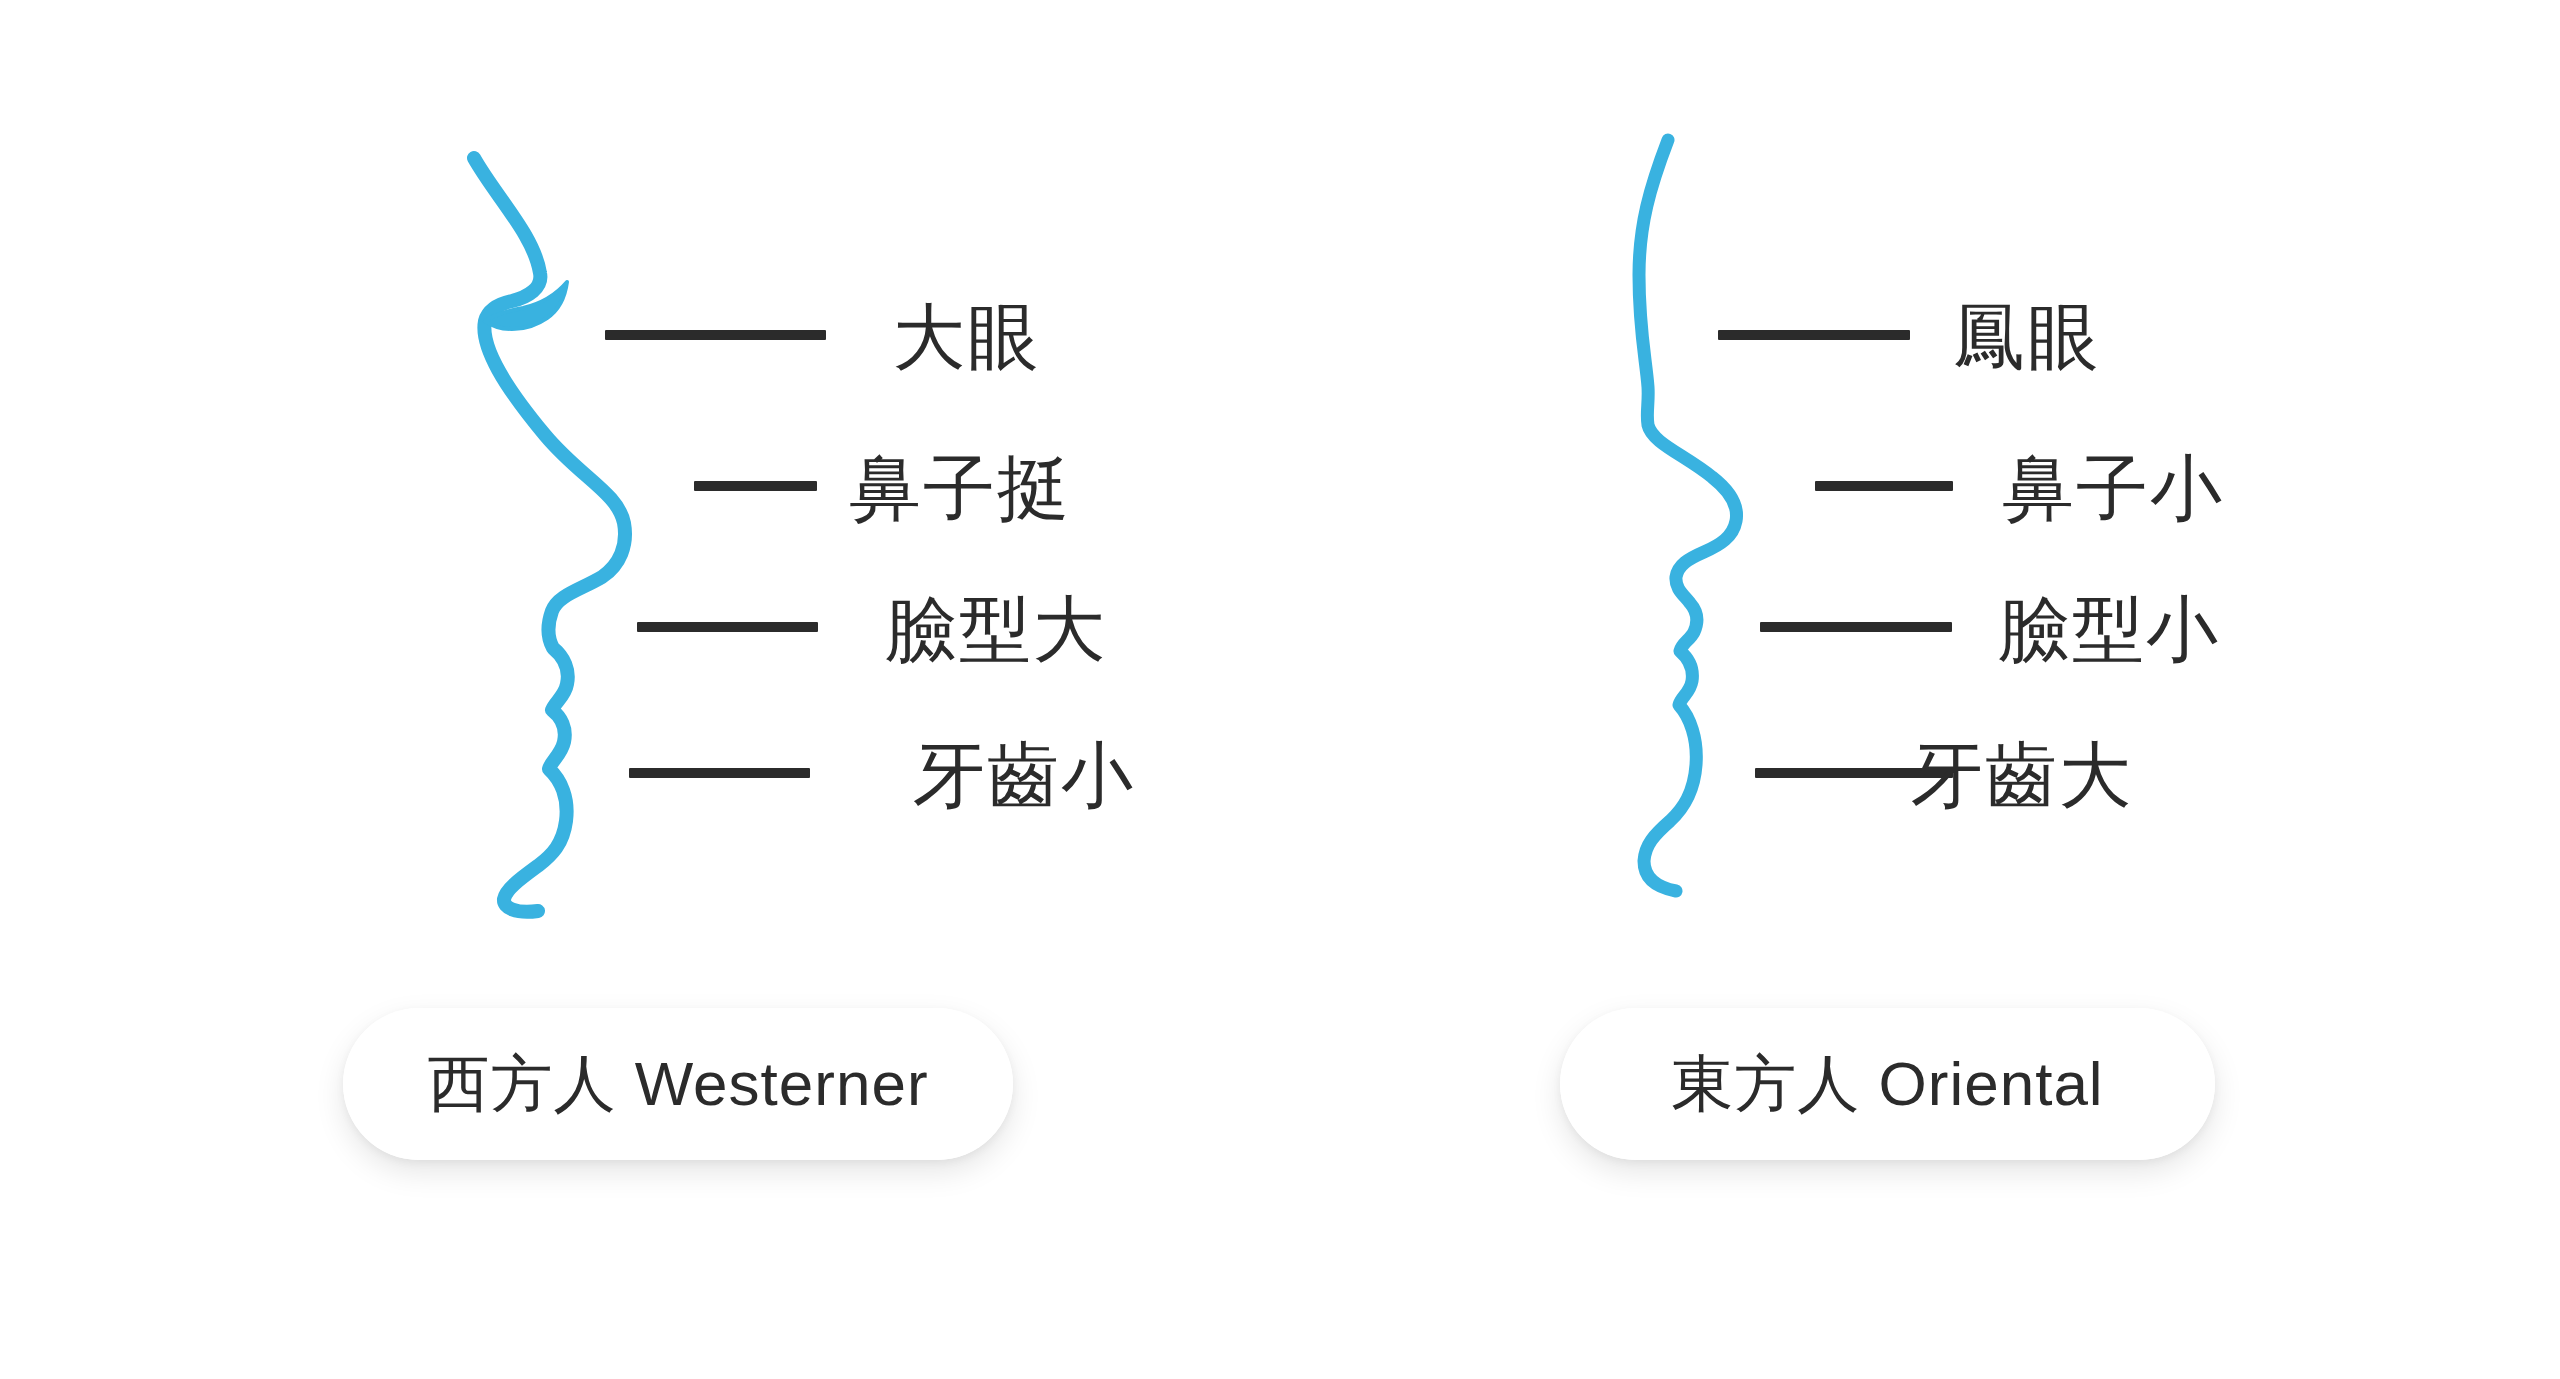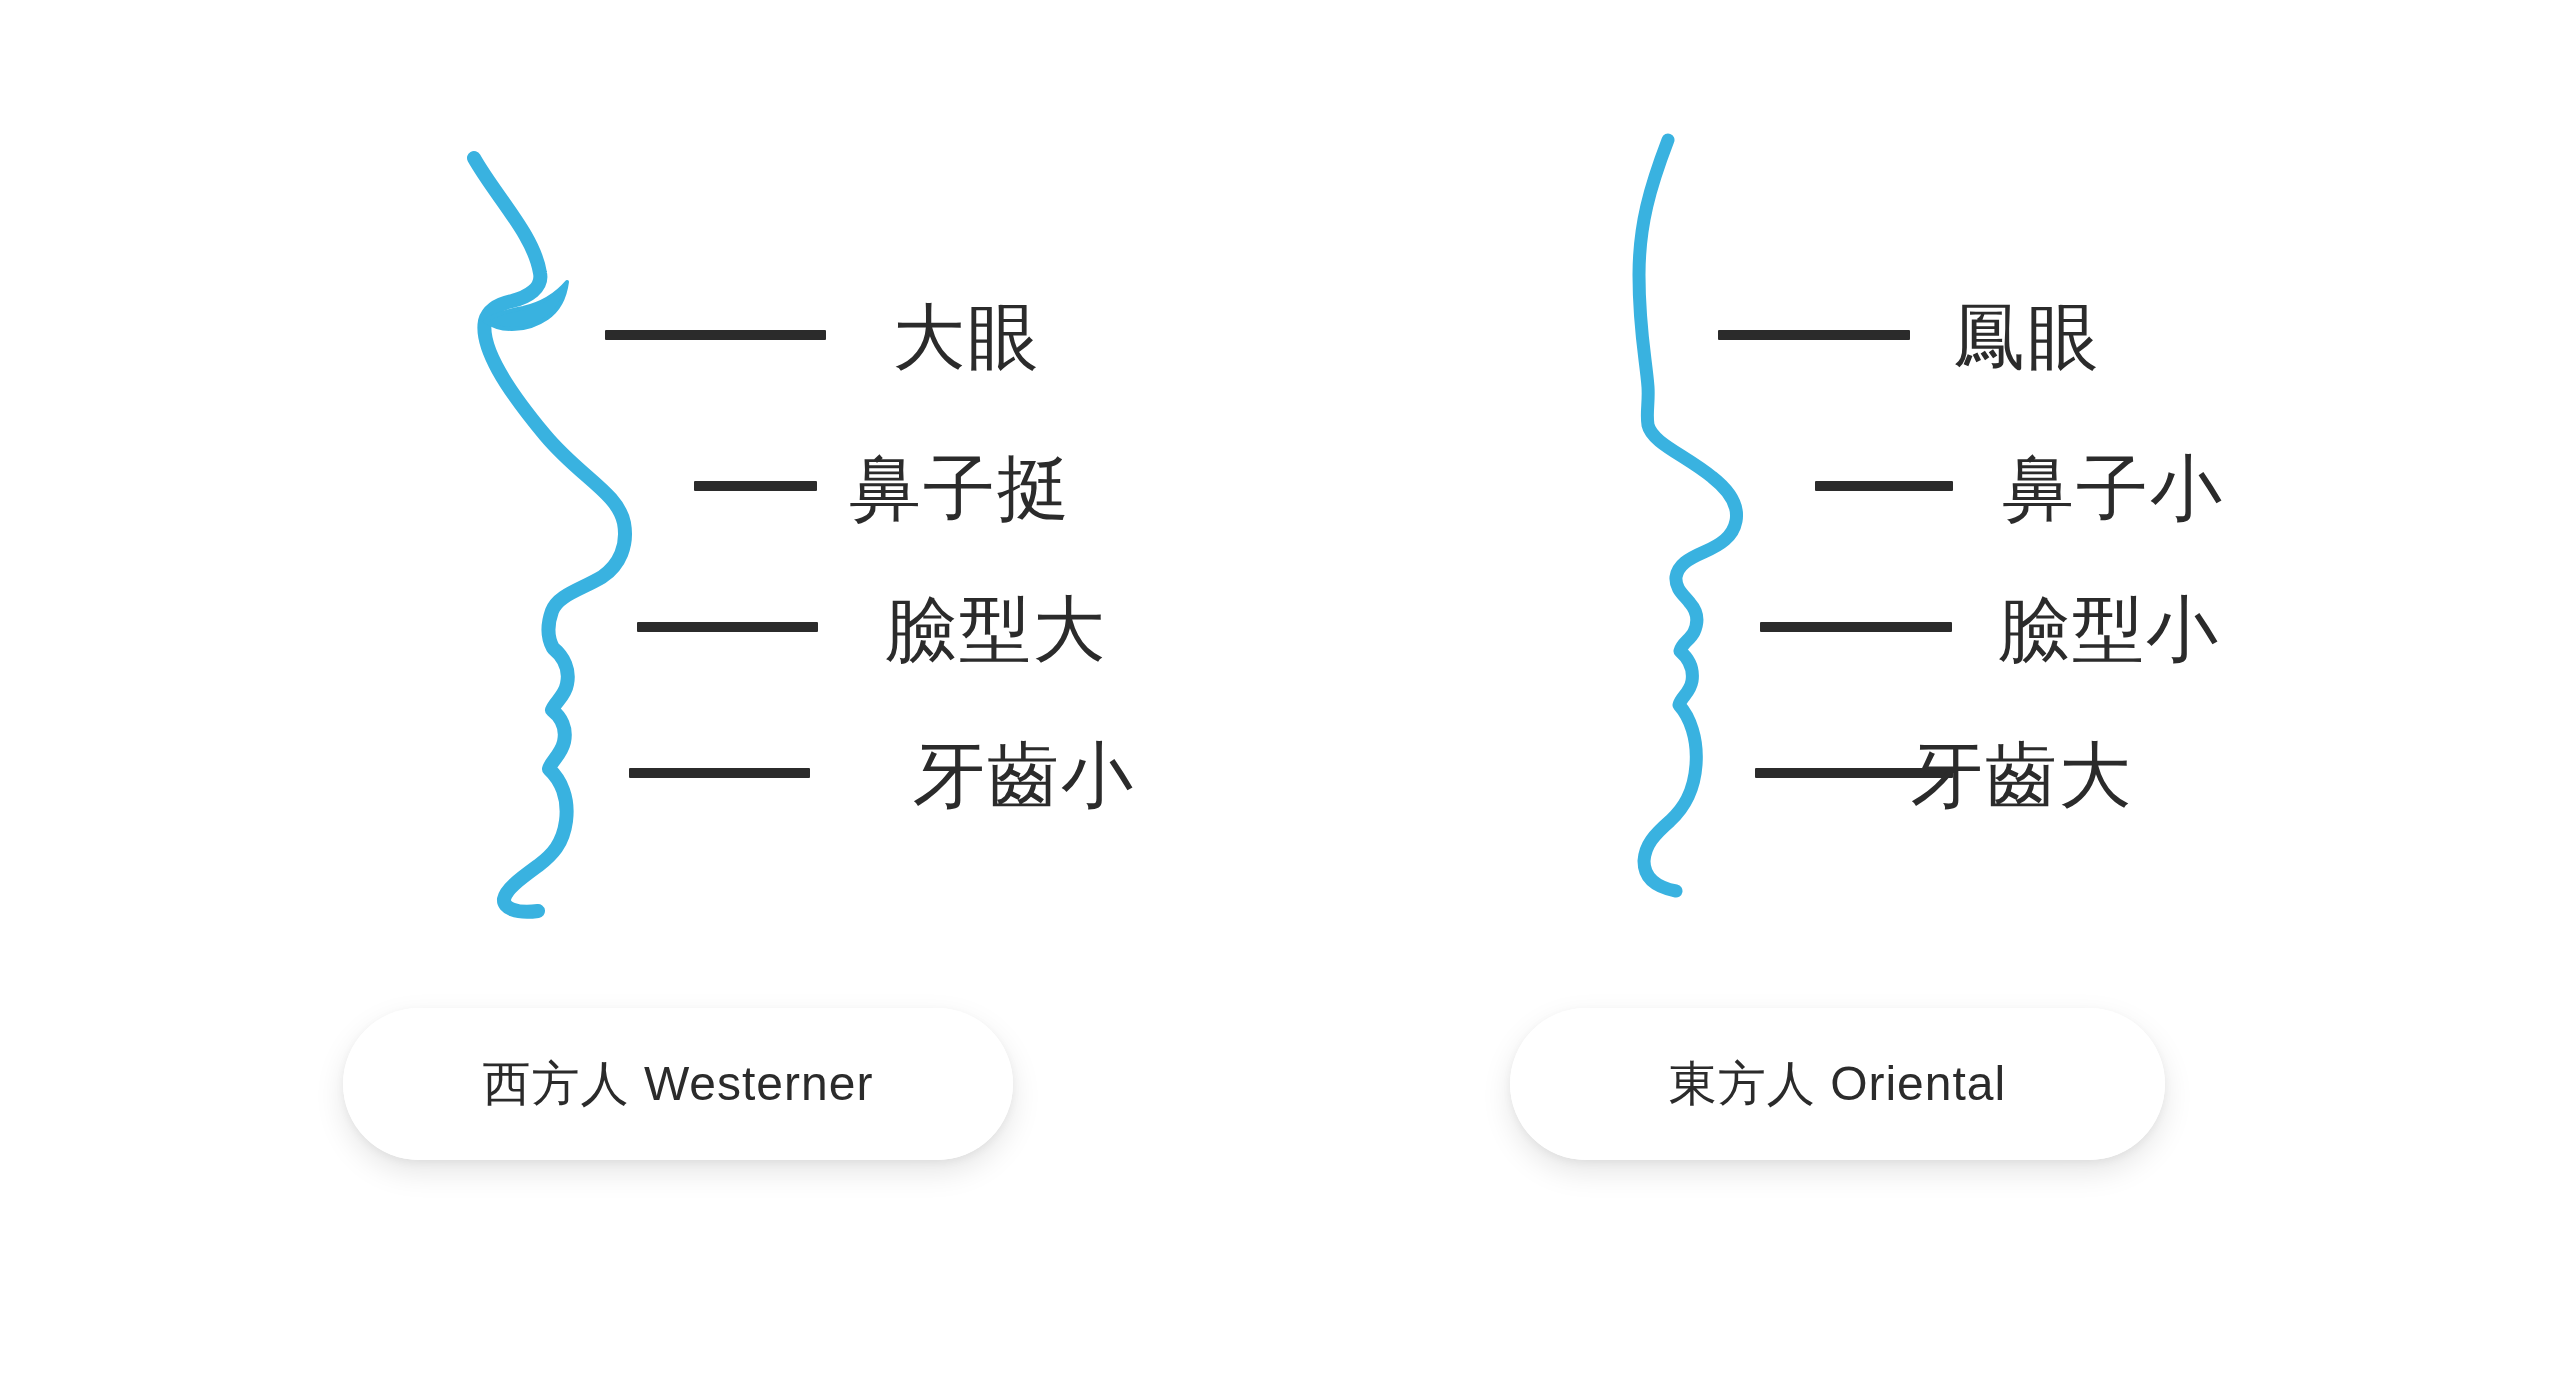--- a/index.html
+++ b/index.html
@@ -48,21 +48,21 @@
   .caption-pill{
     position:absolute;
     top:1008px;
     height:152px;
     border:none;
     border-radius:80px;
     display:flex;
     align-items:center;
     justify-content:center;
     font-family:inherit;
-    font-size:48px;
+    font-size:62px;
     letter-spacing:1px;
     color:var(--ink,#2b2b2b);
     background:radial-gradient(120% 170% at 50% 42%, #ffffff 52%, var(--pill-edge,#ededed) 100%);
     box-shadow:0 12px 30px rgba(0,0,0,0.10), 0 3px 8px rgba(0,0,0,0.05);
     white-space:nowrap;
     cursor:pointer;
   }
 </style>
 </head>
 <body>
@@ -136,14 +136,14 @@
 
   <div class="pointer-line" style="left:1815px;top:481px;width:138px;"></div>
   <span class="feature-label" style="left:2002px;top:488px;text-align:right;">鼻子小</span>
 
   <div class="pointer-line" style="left:1760px;top:622px;width:192px;"></div>
   <span class="feature-label" style="left:1998px;top:629px;">臉型小</span>
 
   <div class="pointer-line" style="left:1755px;top:768px;width:198px;"></div>
   <span class="feature-label" style="left:1911px;top:775px;">牙齒大</span>
 
-  <button class="caption-pill" style="left:1510px;width:655px;">東方人 Oriental</button>
+  <button class="caption-pill" style="left:1560px;width:655px;">東方人 Oriental</button>
 </section>
 
 </body></html>

